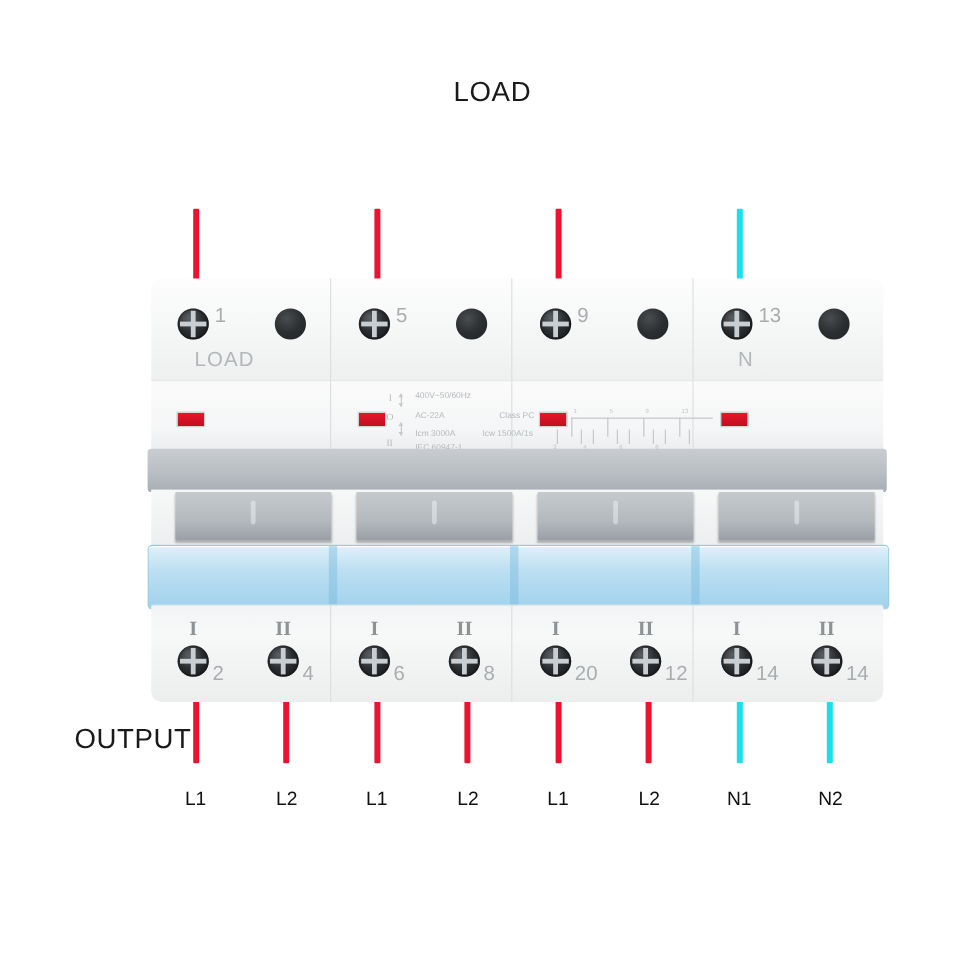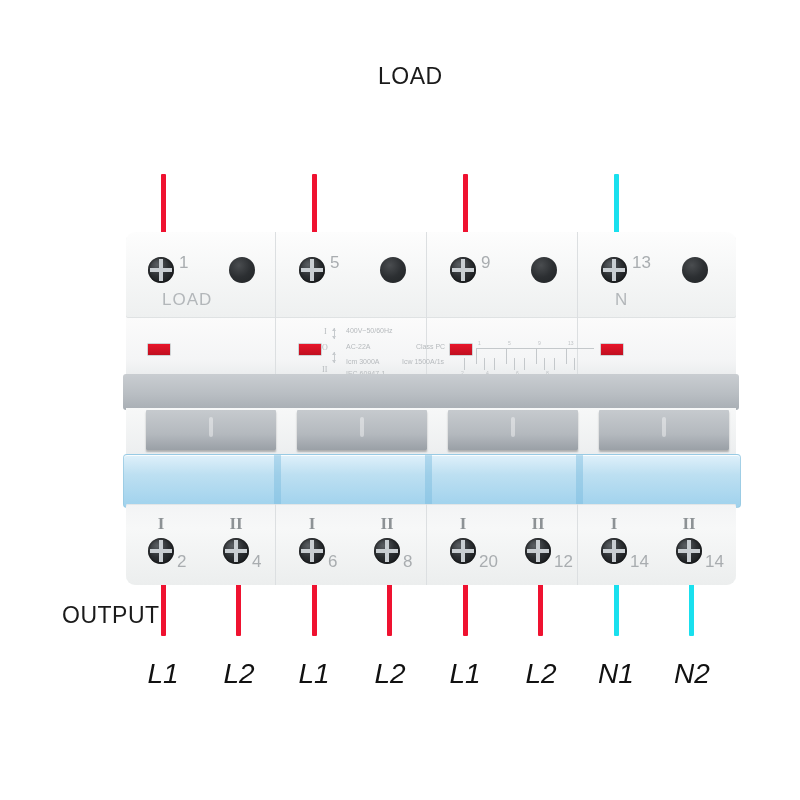--- a/index.html
+++ b/index.html
@@ -21,25 +21,24 @@
     white-space:nowrap;
     letter-spacing:.5px;
   }
   #lbl-load{left:378px;top:63px;}
   #lbl-output{left:57px;top:172px;}
   #lbl-input{left:62px;top:602px;}
 
   .phase-lbl{
     position:absolute;
     top:658px;
-    font-size:28px;
+    font-size:16px;
     color:#111;
     transform:translateX(-50%);
     white-space:nowrap;
-    font-style:italic;
   }
 
   
   .lead{position:absolute;width:5px;border-radius:1px;}
   .lead.red{background:#ef1230;}
   .lead.cyan{background:#19e0ee;}
 
   
   #device{
     position:absolute;

